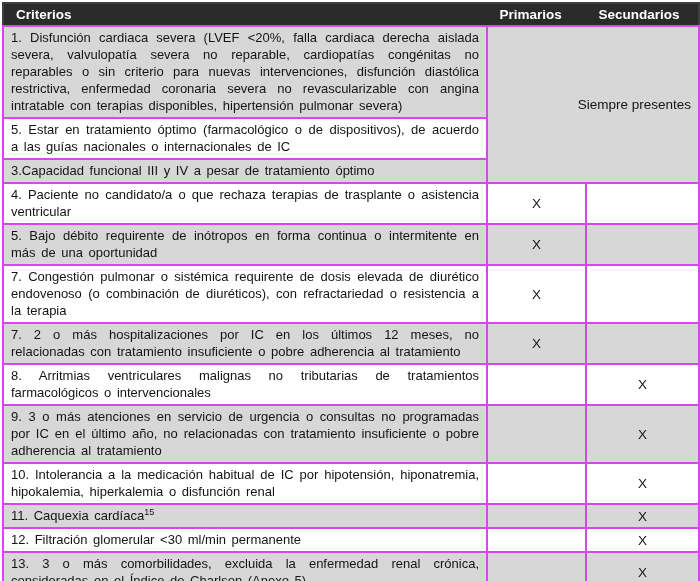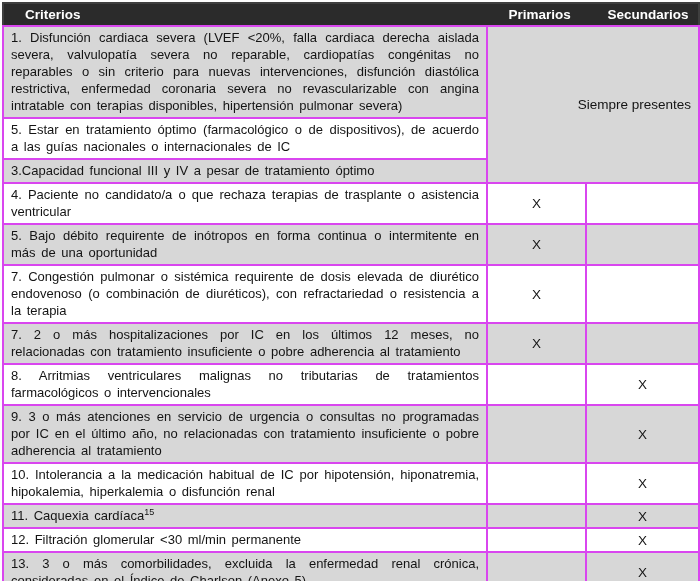--- a/index.html
+++ b/index.html
@@ -27,26 +27,26 @@
   col.c-crit { width: 484px; }
   col.c-prim { width: 99px; }
   col.c-sec  { width: 113px; }
 
   thead th {
     background: #2b2b2b;
     color: #ffffff;
     font-weight: bold;
     font-size: 13.5px;
     border: 1px solid #2b2b2b;
-    padding: 2px 21px;
+    padding: 2px 12px;
     height: 17px;
     line-height: 17px;
   }
   th.left   { text-align: left; }
-  th.center { text-align: right; }
+  th.center { text-align: left; }
 
   td {
     border: 2px solid #d946ef;
     padding: 2px 7px 3px 7px;
     line-height: 17px;
     vertical-align: middle;
     box-sizing: border-box;
   }
   td.crit {
     text-align: justify;

